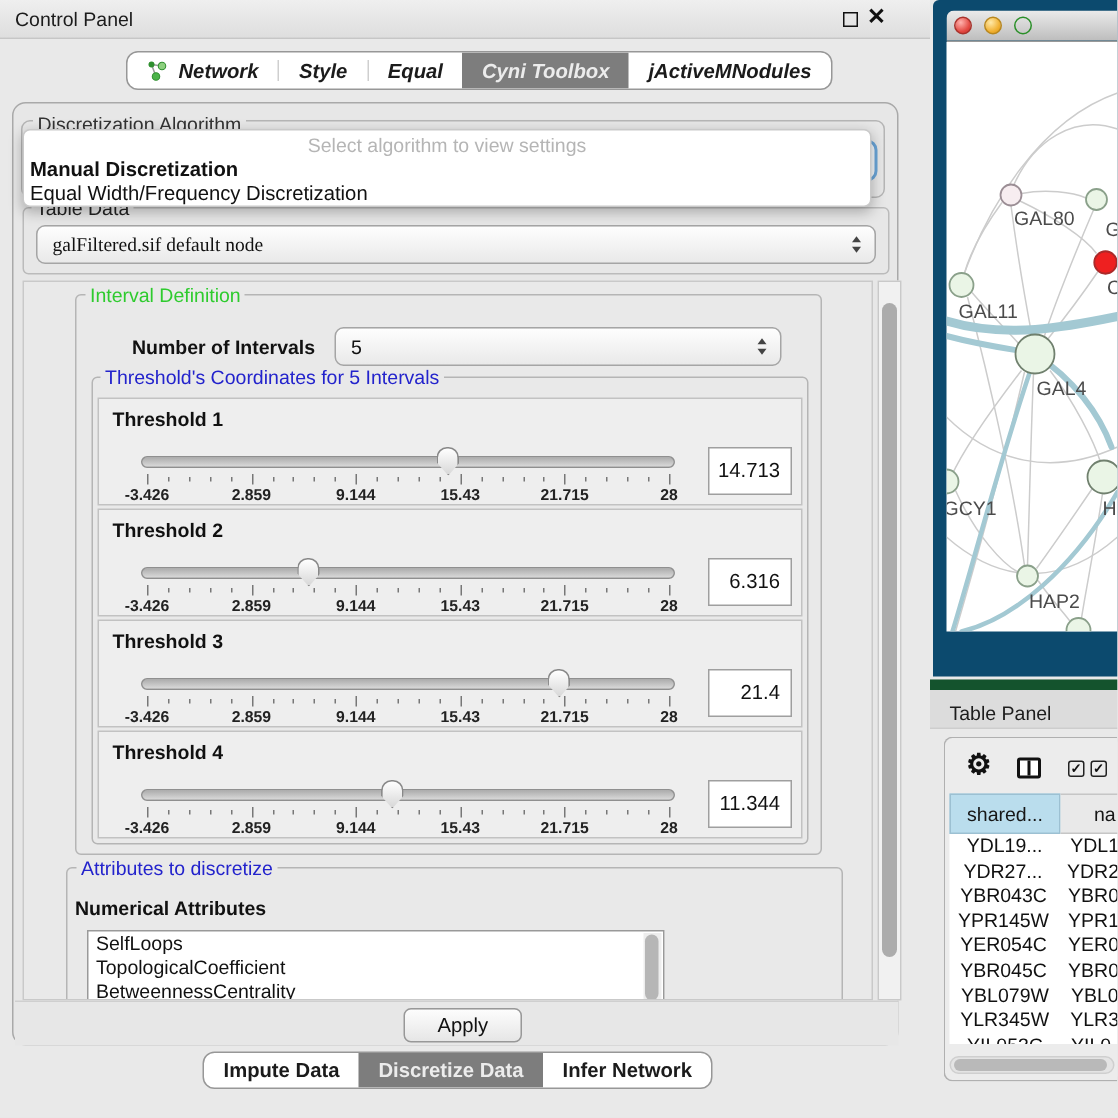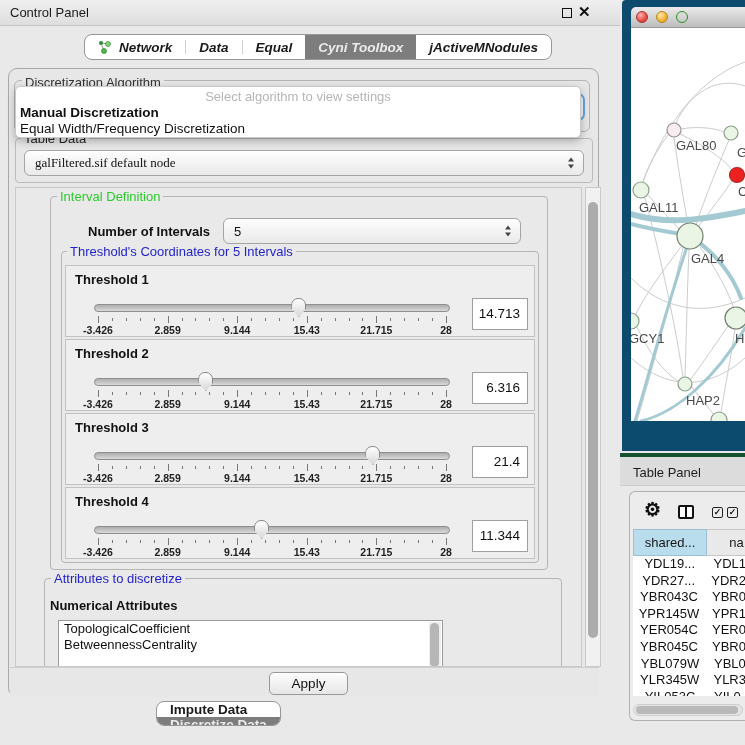--- a/index.html
+++ b/index.html
@@ -10,21 +10,21 @@
   
   .cp-titlebar{position:absolute;left:0;top:0;width:620px;height:26px;
     background:linear-gradient(#efefef,#dedede);border-bottom:1px solid #c6c6c6;}
   .cp-title{position:absolute;left:10px;top:5px;font-size:13px;color:#1b1b1b;}
   .float-icon{position:absolute;left:562px;top:8px;width:10px;height:10px;border:1.5px solid #111;}
   .close-icon{position:absolute;left:578px;top:3px;font-size:15px;font-weight:bold;color:#111;line-height:18px;}
 
   .tabbar{position:absolute;display:flex;align-items:stretch;background:#fff;
     border:1px solid #979797;border-radius:8px;height:26px;overflow:hidden;}
   .tabbar.top{left:84px;top:34px;font-style:italic;}
-  .tabbar.bottom{left:156px;top:701px;height:25px;flex-direction:column;}
+  .tabbar.bottom{left:135px;top:701px;height:25px;}
   .tab{display:flex;align-items:center;padding:0 13px;font-size:13.5px;font-weight:bold;color:#1b1b1b;white-space:nowrap;}
   .tab.selected{background:#7d7d7d;color:#ececec;}
   .tab-sep{width:1px;background:#cfcfcf;margin:5px 0;}
   .net-ico{margin-right:6px;}
 
   .outer-box{position:absolute;left:8px;top:68px;width:591px;height:629px;
     border:1px solid #a9a9a9;border-radius:9px;background:#e7e7e7;}
 
   .group-title{position:absolute;font-size:13px;background:#e7e7e7;padding:0 3px;white-space:nowrap;}
   .green{color:#2ecb2e;}
@@ -103,21 +103,21 @@
     background:linear-gradient(#ebebeb,#bdbdbd);border-top-left-radius:5px;border-bottom:1px solid #999;}
   .light{position:absolute;top:4px;width:12px;height:12px;border-radius:50%;}
   .light.red{left:5px;background:radial-gradient(circle at 35% 30%,#ffb3ae,#e2463f 65%,#c03830);border:1px solid #a8322b;}
   .light.yellow{left:25px;background:radial-gradient(circle at 35% 30%,#ffe9a8,#f0ae2d 65%,#d2921c);border:1px solid #b8871e;}
   .light.green{left:45px;background:radial-gradient(circle at 35% 30%,#c9f3b8,#35b534 65%,#259423;border:1px);border:1px solid #2a8f28;}
   .net-canvas{position:absolute;left:9px;top:28px;width:114px;height:393px;background:#fff;overflow:hidden;}
   .net-label{font-size:13px;fill:#4b4b4b;font-family:"Liberation Sans",sans-serif;}
 
   
   .tp-header{position:absolute;left:620px;top:453px;width:125px;height:33px;background:#dcdcdc;
-    border-top:4px solid #14532d;border-bottom:1px solid #cdcdcd;}
+    border-top:7px solid #14532d;border-bottom:1px solid #cdcdcd;}
   .tp-header-title{position:absolute;left:13px;top:0;line-height:32px;font-size:13px;color:#1d1d1d;}
   .tp-box{position:absolute;left:629px;top:491px;width:116px;height:230px;background:#ececec;
     border:1px solid #b0b0b0;border-right:none;border-radius:6px 0 0 6px;overflow:hidden;}
   .gear-icon{position:absolute;left:14px;top:6px;font-size:19px;color:#111;font-weight:bold;}
   .cols-icon{position:absolute;left:48px;top:13px;width:16px;height:14px;border:2px solid #111;border-radius:2px;background:#fff;}
   .cols-icon:before{content:"";position:absolute;left:5px;top:0;width:2px;height:10px;background:#111;}
   .cbx{position:absolute;top:15px;width:11px;height:11px;border:1.5px solid #222;border-radius:2px;
     font-size:9px;line-height:9px;text-align:center;color:#111;font-weight:bold;}
   .cbx.c1{left:82px;} .cbx.c2{left:97px;}
   .tp-th{position:absolute;top:37px;height:27px;font-size:13px;color:#161616;text-align:center;line-height:25px;overflow:hidden;}
@@ -146,21 +146,21 @@
       <line x1="3" y1="3" x2="10" y2="4" stroke="#9a9a9a" stroke-width="1"></line>
       <line x1="3" y1="3" x2="6" y2="11" stroke="#9a9a9a" stroke-width="1"></line>
       <circle cx="3" cy="3" r="2" fill="#2f8f2f"></circle>
       <circle cx="10" cy="4" r="2.5" fill="#8cd07e" stroke="#2f8f2f" stroke-width="0.7"></circle>
       <circle cx="6" cy="11" r="2.5" fill="#4cb34a" stroke="#2f8f2f" stroke-width="0.7"></circle>
     </svg>
     <span>Network</span>
   </div>
   <div class="tab-sep"></div>
   <div class="tab">
-      <span>Data</span>
+      <span>Style</span>
     </div>
   <div class="tab-sep"></div>
   <div class="tab">
       <span>Equal</span>
     </div>
   <div class="tab selected">
       <span>Cyni Toolbox</span>
     </div>
   <div class="tab">
       <span>jActiveMNodules</span>
@@ -364,20 +364,21 @@
       </div>
     </div>
 
     <div class="attrs-group">
       <span class="group-title blue">Attributes to discretize</span>
       <span class="attrs-label">Numerical Attributes</span>
       <div class="attr-list" id="attr-list">
         <div class="attr-scroll">
           <div class="attr-thumb"></div>
         </div>
+      <div class="attr-item">SelfLoops</div>
           <div class="attr-item">TopologicalCoefficient</div>
           <div class="attr-item">BetweennessCentrality</div>
         </div>
     </div>
 
   </div>
 
   <div class="vscroll">
     <div class="vthumb"></div>
   </div>

